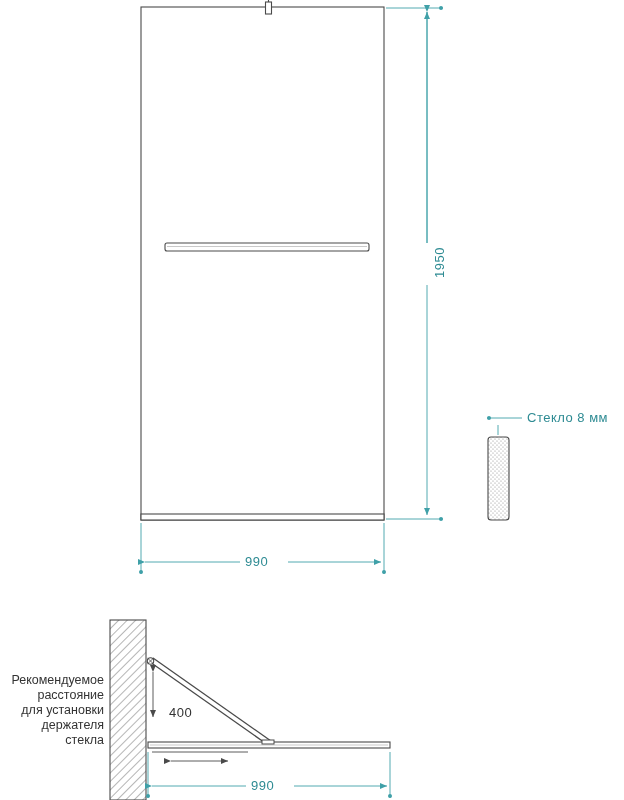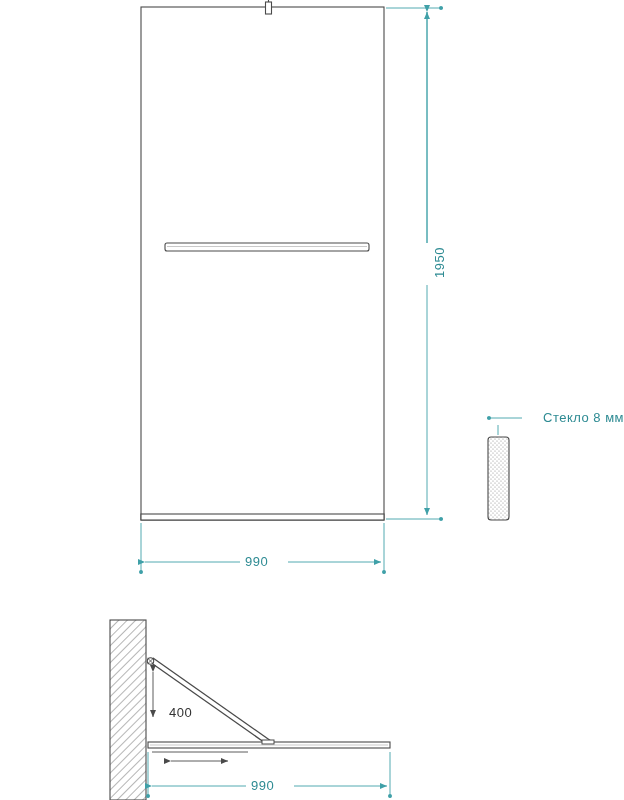--- a/index.html
+++ b/index.html
@@ -151,20 +151,24 @@
       <circle cx="390" cy="796" r="2" fill="#3fa0a8"></circle>
       <line x1="152" y1="786" x2="246" y2="786" stroke="#3fa0a8" stroke-width="0.9" marker-start="url(#arrHead)"></line>
       <line x1="294" y1="786" x2="387" y2="786" stroke="#3fa0a8" stroke-width="0.9" marker-end="url(#arrHead)"></line>
     </g>
   </svg>
 
   <div class="dimlabel vertical" style="left:432px; top:278px;">1950</div>
 
   <div class="dimlabel" style="left:245px; top:554px;">990</div>
 
-  <div class="dimlabel" style="left:543px; top:410px;">Стекло 8 мм</div>
+  <div class="dimlabel" style="left:527px; top:410px;">Стекло 8 мм</div>
 
+  <div class="notetext" style="left:4px; top:673px; width:100px;">Рекомендуемое
+расстояние
+для установки
+держателя стекла</div>
 
   <div class="dimlabel" style="left:169px; top:705px; color:#333333;">400</div>
 
   <div class="dimlabel" style="left:251px; top:778px;">990</div>
 
 </div>
 
 </body></html>

